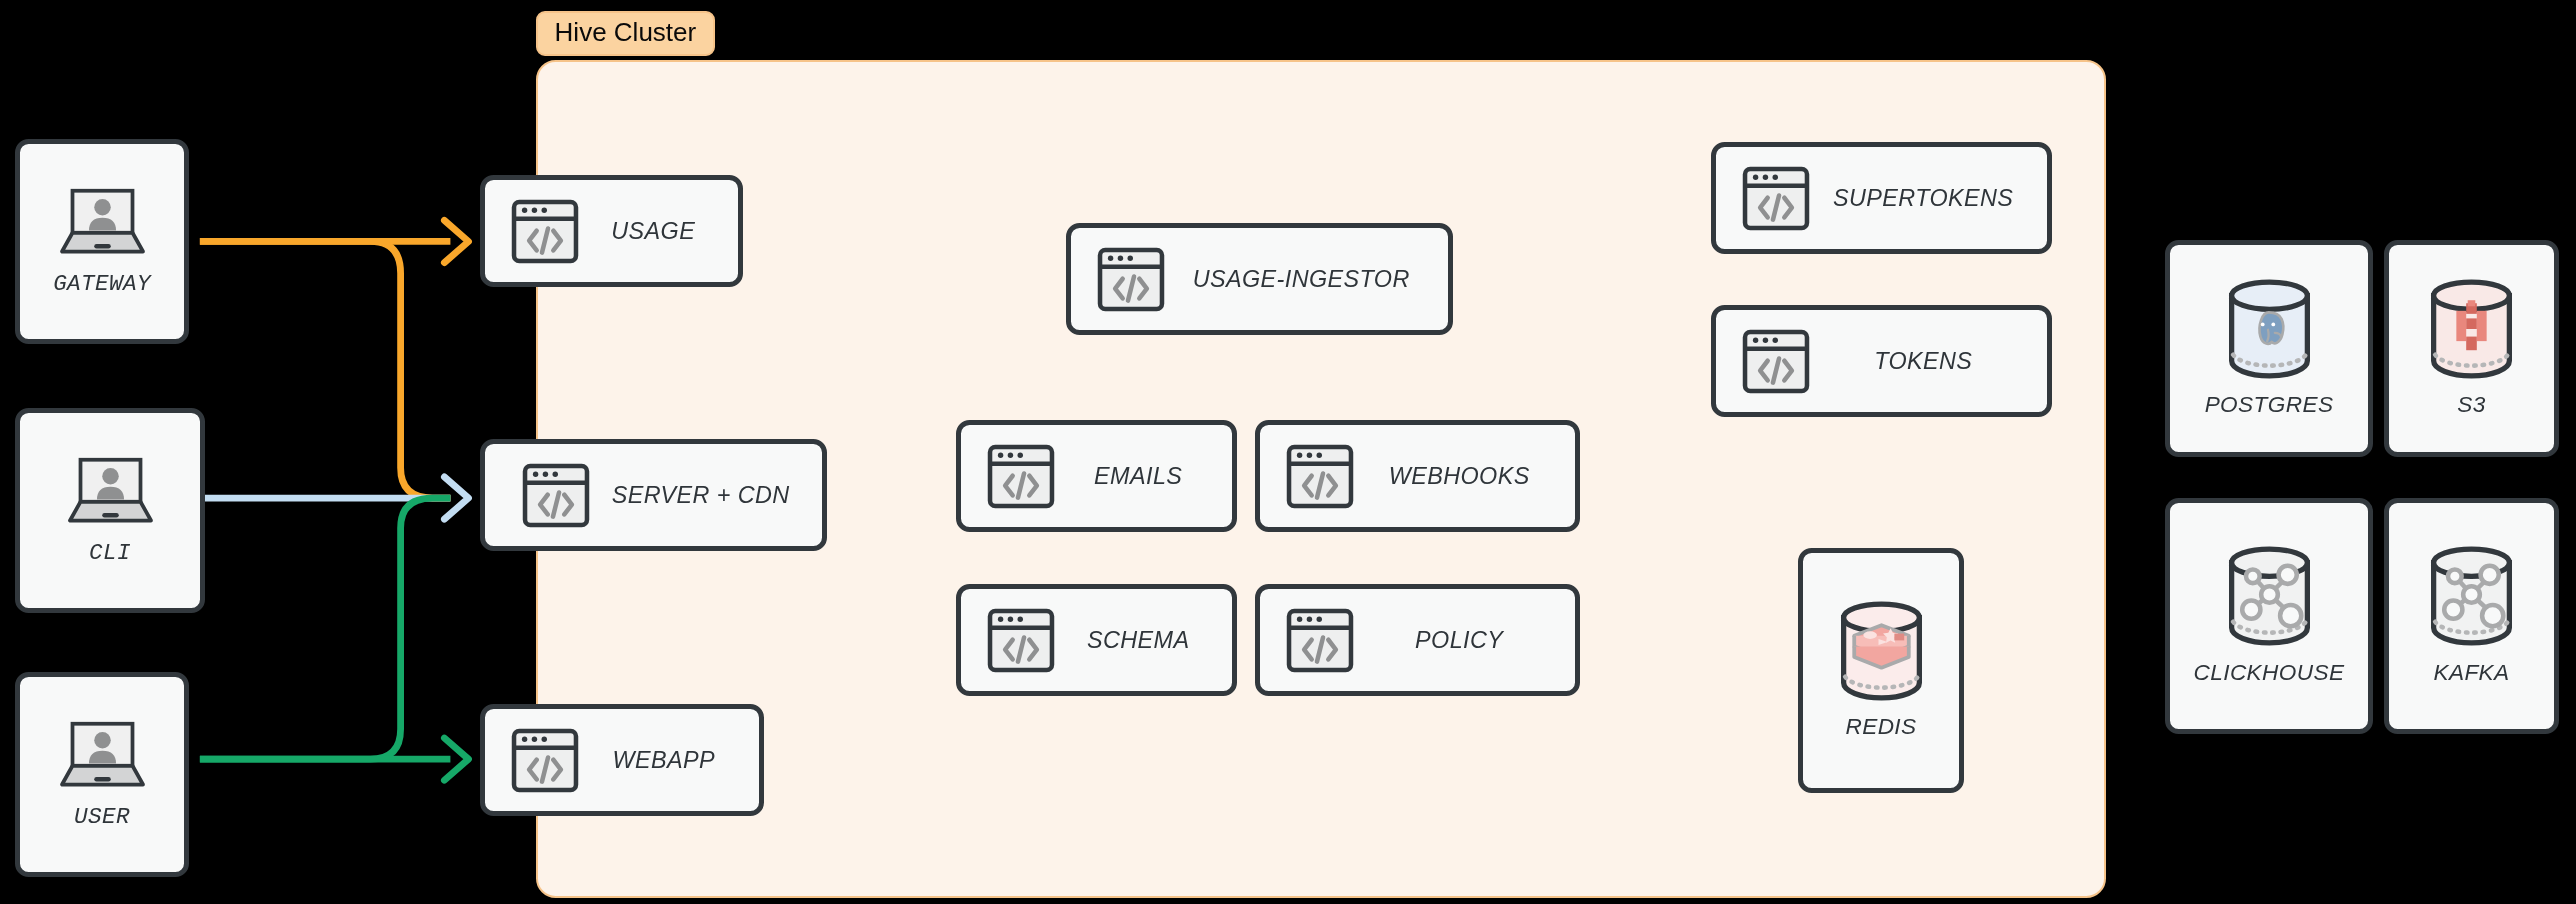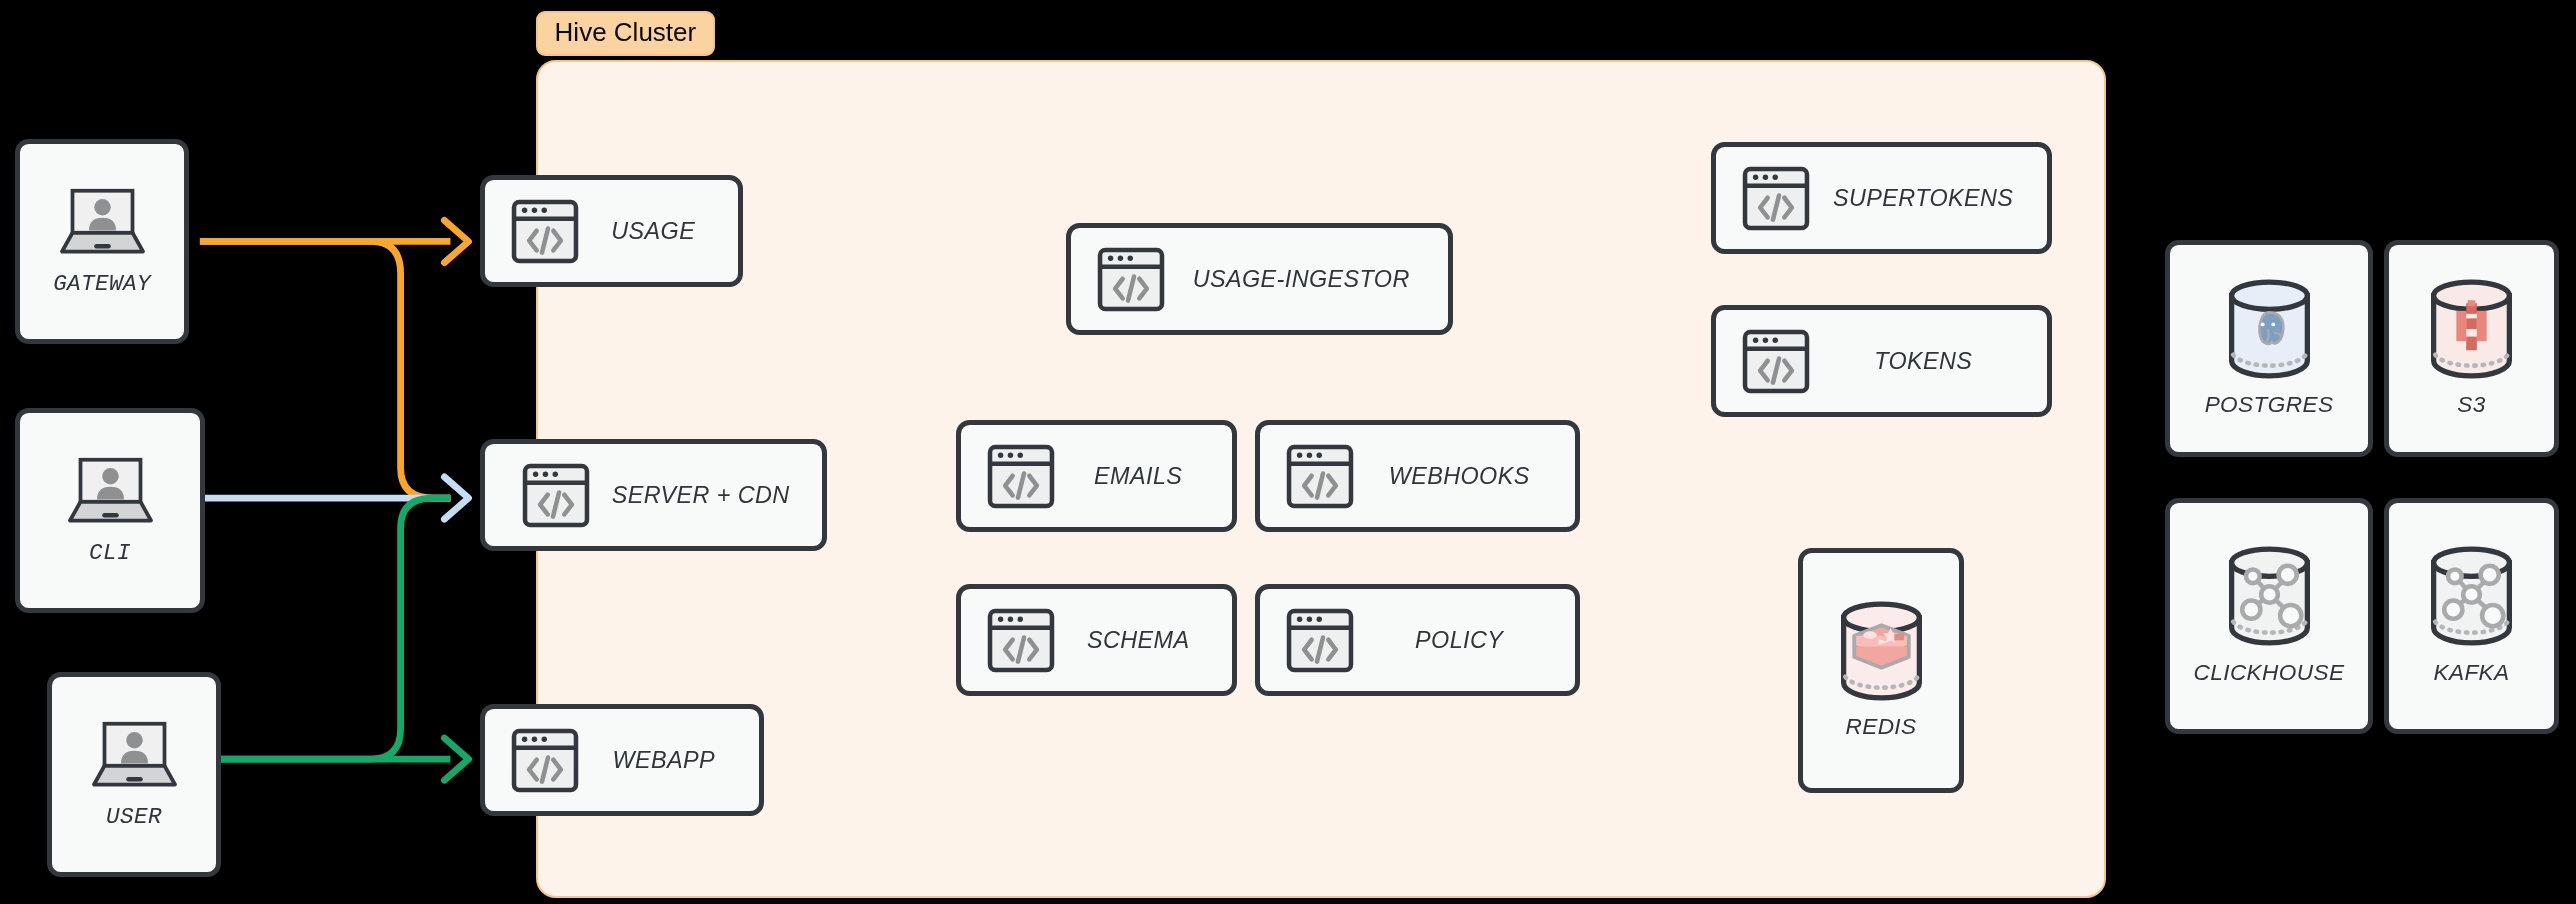--- a/index.html
+++ b/index.html
@@ -159,21 +159,21 @@
     <rect x="19" y="5" width="80" height="56" fill="#f0f0f0" stroke="#32383d" stroke-width="5"></rect>
     <circle cx="59" cy="27" r="11" fill="#8f9091"></circle>
     <path d="M41 58 q0 -17 18 -17 q18 0 18 17 z" fill="#8f9091"></path>
     <line x1="19" y1="61" x2="99" y2="61" stroke="#32383d" stroke-width="3" stroke-dasharray="4 4"></line>
     <path d="M19 61 L5 86 L113 86 L99 61 Z" fill="#d3d4d5" stroke="#32383d" stroke-width="5" stroke-linejoin="round"></path>
     <rect x="48" y="76" width="22" height="6" rx="3" fill="#32383d"></rect>
   </svg>
         </span>
         <span class="node-label">CLI</span>
       </div>
-      <div class="node actor" style="left: 15px; top: 672px; width: 174px; height: 205px; margin-left: 32px;">
+      <div class="node actor" style="left: 15px; top: 672px; width: 174px; height: 205px;">
         <span class="icon-wrap">
           <svg width="89" height="69" viewBox="0 0 118 92">
     <rect x="19" y="5" width="80" height="56" fill="#f0f0f0" stroke="#32383d" stroke-width="5"></rect>
     <circle cx="59" cy="27" r="11" fill="#8f9091"></circle>
     <path d="M41 58 q0 -17 18 -17 q18 0 18 17 z" fill="#8f9091"></path>
     <line x1="19" y1="61" x2="99" y2="61" stroke="#32383d" stroke-width="3" stroke-dasharray="4 4"></line>
     <path d="M19 61 L5 86 L113 86 L99 61 Z" fill="#d3d4d5" stroke="#32383d" stroke-width="5" stroke-linejoin="round"></path>
     <rect x="48" y="76" width="22" height="6" rx="3" fill="#32383d"></rect>
   </svg>
         </span>

